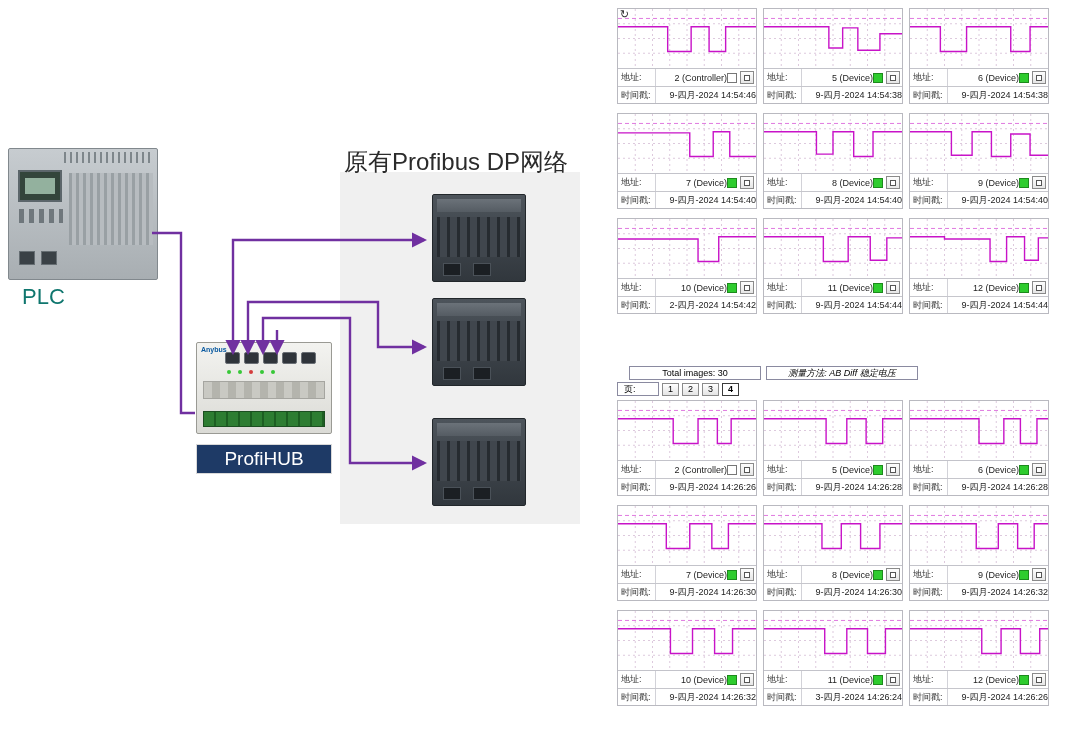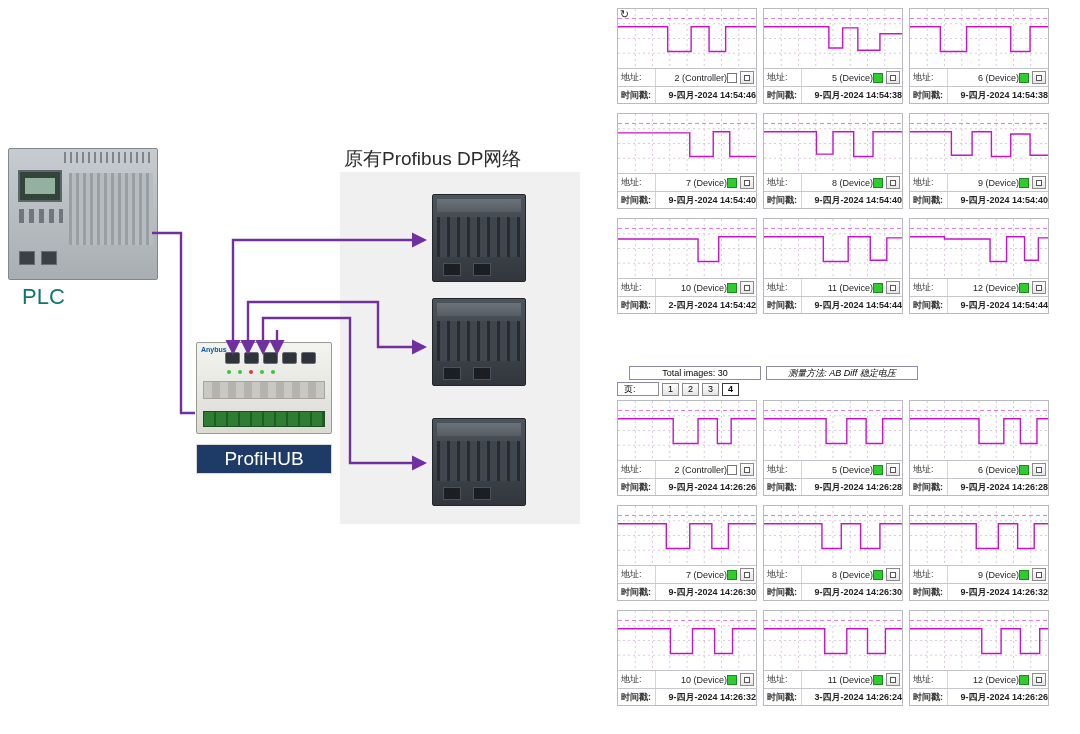--- a/index.html
+++ b/index.html
@@ -15,21 +15,21 @@
   .plc-screen-inner { position:absolute; left:5px; top:6px; width:30px; height:16px; background:#93b19e; }
   .plc-keys { position:absolute; left:10px; top:60px; width:44px; height:14px;
          background:repeating-linear-gradient(90deg,#6f777c 0 5px,transparent 5px 10px); }
   .plc-louvers { position:absolute; left:60px; top:24px; width:84px; height:72px;
          background:repeating-linear-gradient(90deg,#99a0a4 0 3px,#b7bcc0 3px 7px); }
   .plc-ports { position:absolute; left:10px; top:102px; width:70px; height:18px; display:flex; gap:6px; }
   .plc-port { width:16px; height:14px; background:#3a4146; border:1px solid #666e73; }
   .plc-label { position:absolute; left:22px; top:284px; font-size:22px; color:#0f766e; }
 
   .network-bg { position:absolute; left:340px; top:172px; width:240px; height:352px; background:#f0f0f0; }
-  .network-title { position:absolute; left:344px; top:146px; font-size:19px; color:#2b2b2b; white-space:nowrap; }
+  .network-title { position:absolute; left:344px; top:146px; font-size:24px; color:#2b2b2b; white-space:nowrap; }
 
   .device { position:absolute; width:94px; height:88px;
          background:linear-gradient(180deg,#4d545b,#31373d); border:1px solid #22272b; border-radius:2px; }
   .d-top { position:absolute; left:4px; top:4px; right:4px; height:13px; background:linear-gradient(#6b7279,#555c63); }
   .d-stripes { position:absolute; left:4px; top:22px; right:4px; height:40px;
          background:repeating-linear-gradient(90deg,#262b30 0 3px,#40464d 3px 10px); }
   .d-conn1,.d-conn2 { position:absolute; bottom:5px; width:18px; height:13px; background:#1b1f23; border:1px solid #4a5158; }
   .d-conn1 { left:10px; } .d-conn2 { left:40px; }
   #device-1 { left:432px; top:194px; } #device-2 { left:432px; top:298px; } #device-3 { left:432px; top:418px; }
 
@@ -55,21 +55,21 @@
   #panel-top { left:617px; top:8px; }
   #panel-bottom { left:617px; top:366px;border-radius:10px; }
 
   .cells { display:grid; grid-template-columns:repeat(3,140px); column-gap:6px; row-gap:9px; }
   .cell { border:1px solid #b9b9c0; background:#fff; }
   .wave-area { position:relative; height:60px; border-bottom:1px solid #c3c3ca; background:#fff; }
   .wave-area svg { position:absolute; left:0; top:0; width:100%; height:100%; }
   .refresh { position:absolute; left:2px; top:-1px; font-size:11px; color:#333; line-height:12px; z-index:2; }
 
   .info-row { display:flex; align-items:center; height:17px; font-size:9px; color:#222; background:#fff;text-align:right; }
-  .info-row + .info-row { border-top:1px solid #c6c6cc;font-weight:bold; }
+  .info-row + .info-row { border-top:1px solid #c6c6cc; }
   .lbl { width:38px; padding-left:3px; height:100%; display:flex; align-items:center; color:#333;
          border-right:1px solid #d2d2d8; flex:none; }
   .val { flex:1; padding-left:4px; white-space:nowrap; overflow:hidden; }
   .status { width:10px; height:10px; border:1px solid #777; margin-right:3px; background:#fff; flex:none; }
   .status.green { background:#2ecc2e; border-color:#1d8a1d; }
   .mini-btn { width:14px; height:13px; border:1px solid #8a8a8a; background:linear-gradient(#fdfdfd,#e6e6e6);
          margin-right:2px; padding:0; display:flex; align-items:center; justify-content:center; flex:none; cursor:pointer; }
   .mini-icon { width:6px; height:6px; border:1px solid #555; display:block; background:#fff; }
 
   .toolbar { display:flex; column-gap:5px; margin-bottom:2px; }

